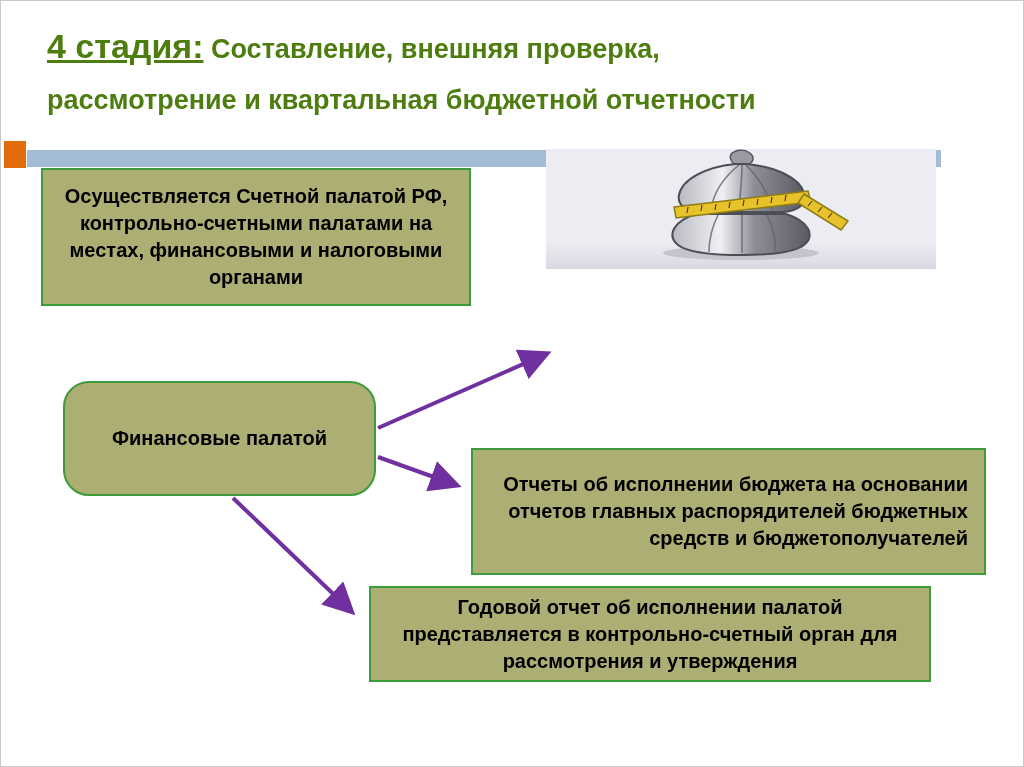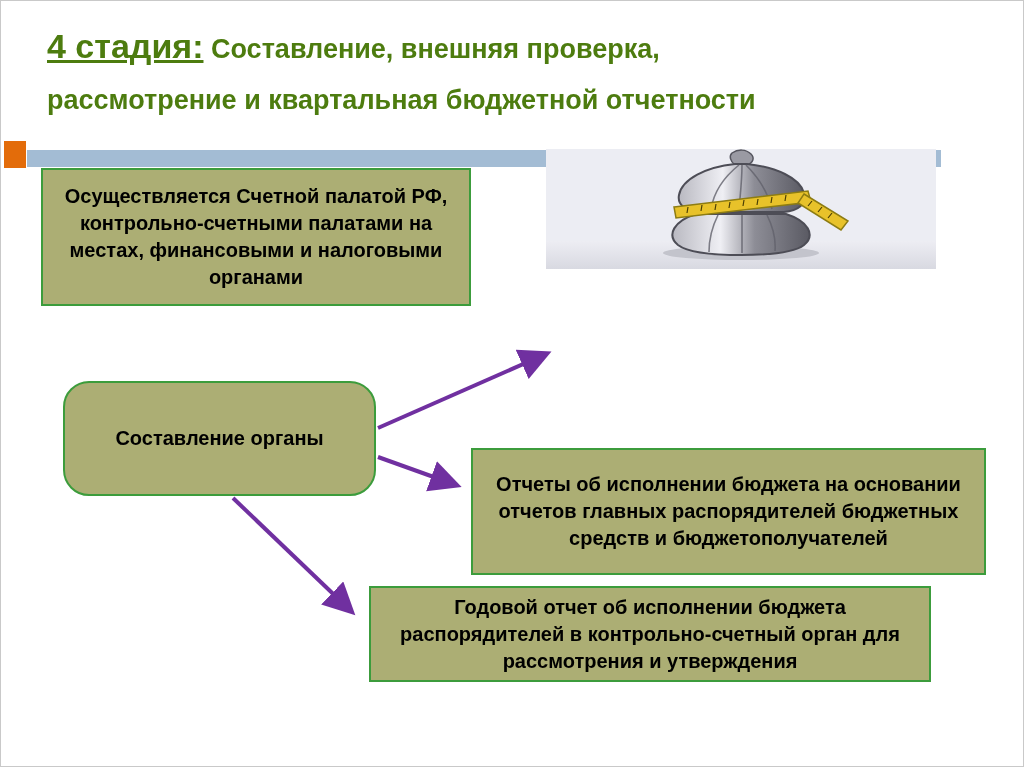--- a/index.html
+++ b/index.html
@@ -86,20 +86,21 @@
   }
   .box-reporting {
     left: 560px; top: 293px;
     width: 390px; height: 126px;
     font-size: 20px;
   }
   .box-execution {
     left: 470px; top: 447px;
     width: 515px; height: 127px;
     font-size: 20px;
+    text-align: right;
   }
   .box-annual {
     left: 368px; top: 585px;
     width: 562px; height: 96px;
     font-size: 20px;
   }
 
   
   .picture {
     position: absolute;
@@ -166,30 +167,30 @@
         <path d="M266 52 L262 57 M276 58 L272 63 M286 64 L282 69"></path>
       </g>
     </svg>
   </div>
 
   <div class="obox box-oversight">
     <span>Осуществляется Счетной палатой РФ, контрольно-счетными палатами на местах, финансовыми и налоговыми органами</span>
   </div>
 
   <div class="obox box-finance">
-    <span>Составление органы</span>
+    <span>Финансовые палатой</span>
   </div>
 
 
   <div class="obox box-execution">
     <span>Отчеты об исполнении бюджета на основании отчетов главных распорядителей бюджетных средств и бюджетополучателей</span>
   </div>
 
   <div class="obox box-annual">
-    <span>Годовой отчет об исполнении бюджета распорядителей в контрольно-счетный орган для рассмотрения и утверждения</span>
+    <span>Годовой отчет об исполнении палатой представляется в контрольно-счетный орган для рассмотрения и утверждения</span>
   </div>
 
   <svg class="arrows" xmlns="http://www.w3.org/2000/svg">
     <defs>
       <marker id="arrowHead" markerWidth="9" markerHeight="9" refX="6.5" refY="4" orient="auto">
         <path d="M0,0 L8,4 L0,8 Z" fill="#7030A0"></path>
       </marker>
     </defs>
     <line x1="377" y1="427" x2="545" y2="353" stroke="#7030A0" stroke-width="4" marker-end="url(#arrowHead)"></line>
     <line x1="377" y1="456" x2="455" y2="484" stroke="#7030A0" stroke-width="4" marker-end="url(#arrowHead)"></line>

